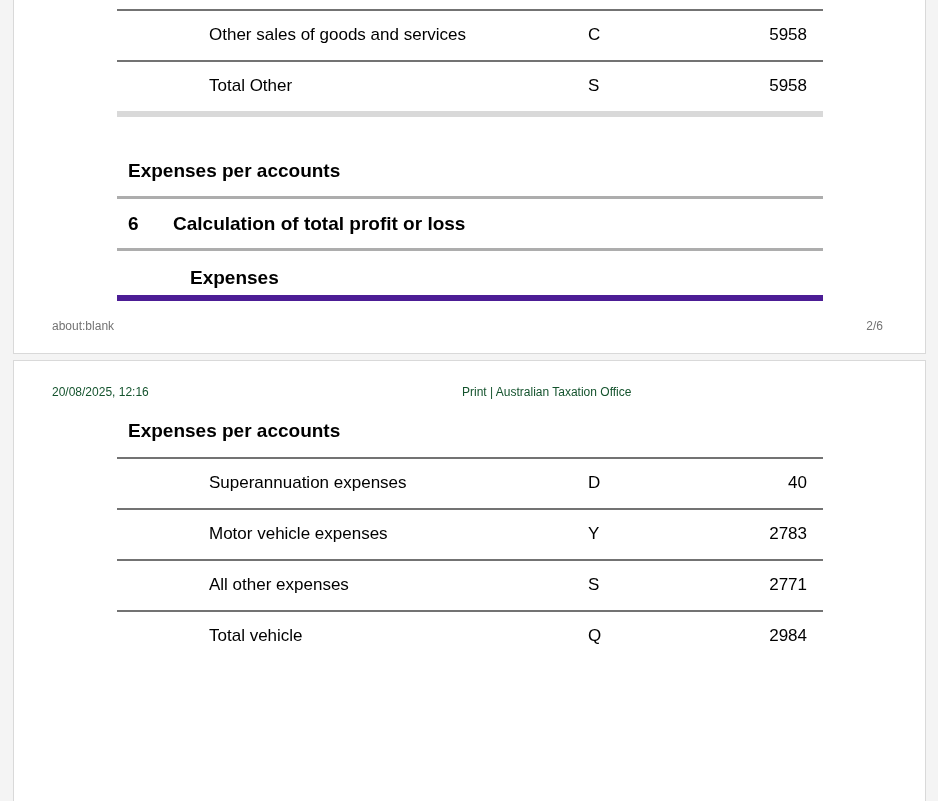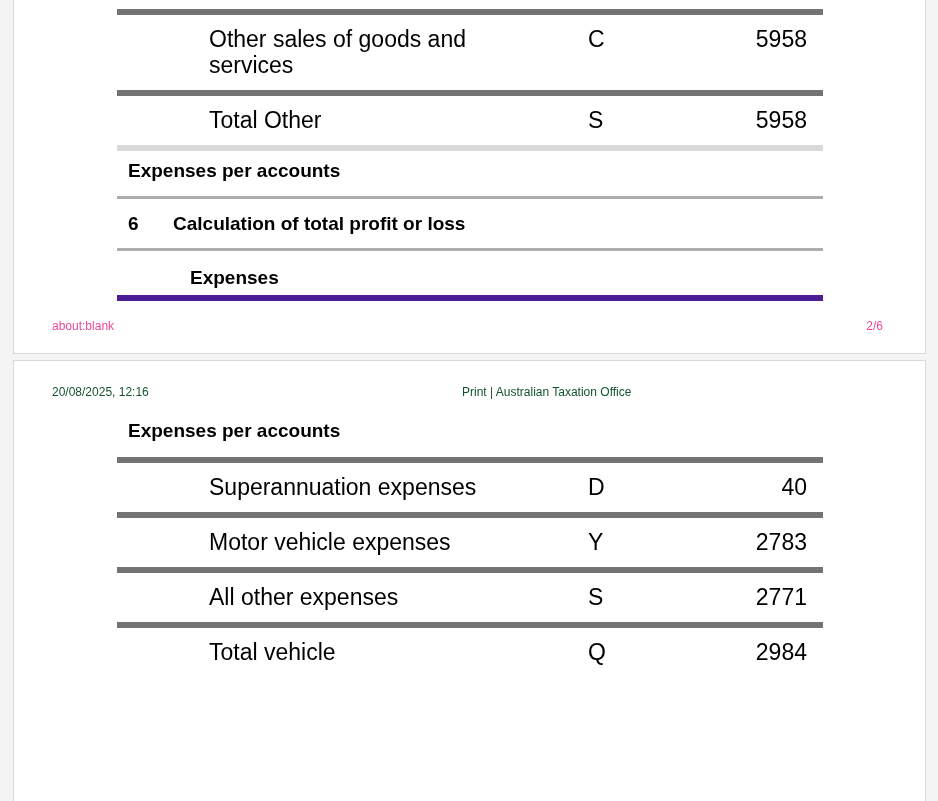--- a/index.html
+++ b/index.html
@@ -20,23 +20,23 @@
     border:1px solid #d9d9d9;
   }
   .page1{top:-3px;height:357px;}
   .page2{top:360px;height:460px;border-bottom:none;}
 
   
   .tbl{position:absolute;left:103px;width:706px;}
   .tbl1{top:11px;}
   .row{
     position:relative;
-    border-top:6px solid #737373;
+    border-top:2px solid #737373;
     padding:11px 0 12px 92px;
-    font-size:23px;
+    font-size:17px;
     line-height:26px;
   }
   .row .desc{display:inline-block;max-width:330px;}
   .row .code{position:absolute;left:471px;top:11px;}
   .row .amount{position:absolute;right:16px;top:11px;}
   .thick-bottom{border-bottom:6px solid #d9d9d9;}
 
   
   .sect{position:absolute;left:103px;width:706px;}
   .sect1{top:150px;}
@@ -46,21 +46,21 @@
   .hr2{position:relative;padding:14px 0 13px 56px;border-bottom:3px solid #adadad;}
   .hr2 .h-num{position:absolute;left:11px;top:14px;}
   .hr3{padding:16px 0 6px 73px;border-bottom:6px solid #4c1d95;}
   .hr-p2{padding:8px 0 15px 11px;}
 
   
   .pfooter{
     position:absolute;top:321px;left:0;right:0;
     display:flex;justify-content:space-between;
     padding:0 42px 0 38px;
-    font-size:12px;line-height:14px;color:#ec4899;gap:8px;
+    font-size:12px;line-height:14px;color:#737373;gap:8px;
   }
   .phead{position:absolute;top:24px;left:0;right:0;height:16px;
     font-size:12px;line-height:14px;color:#14532d;}
   .pdate{position:absolute;left:38px;top:0;}
   .ptitle{position:absolute;left:448px;top:0;}
 </style>
 </head>
 <body>
 
 <div class="screen">

